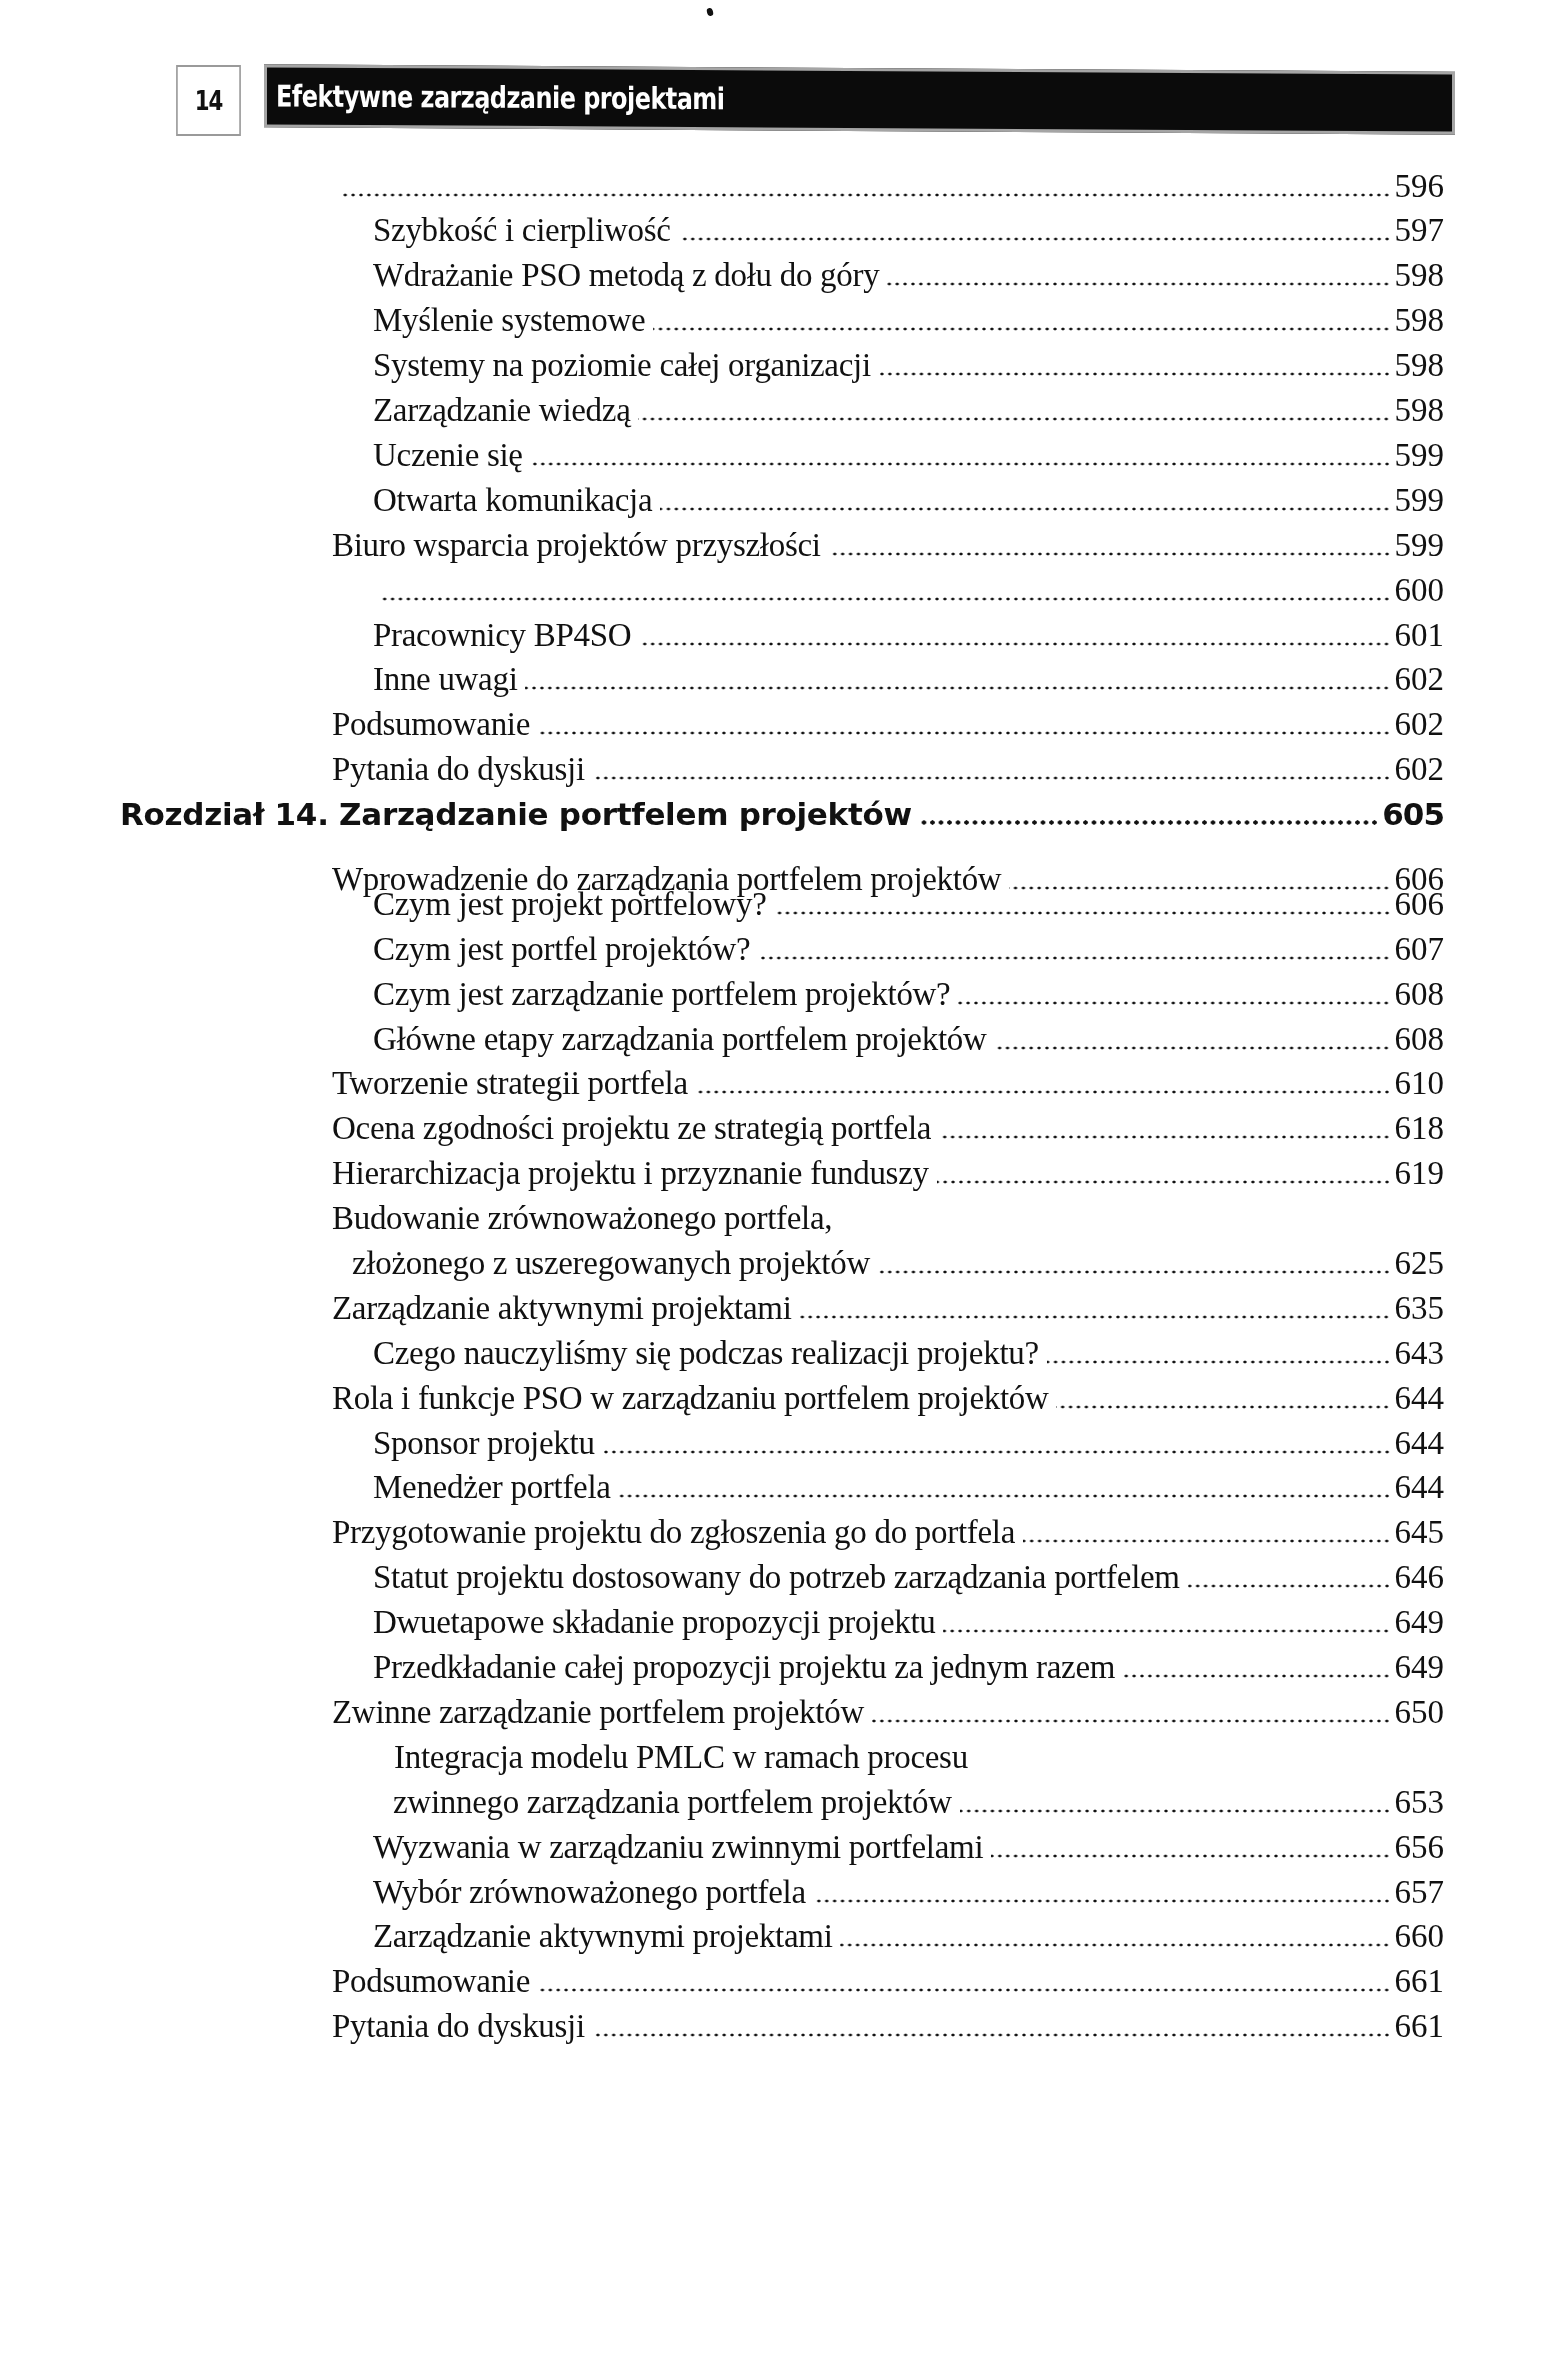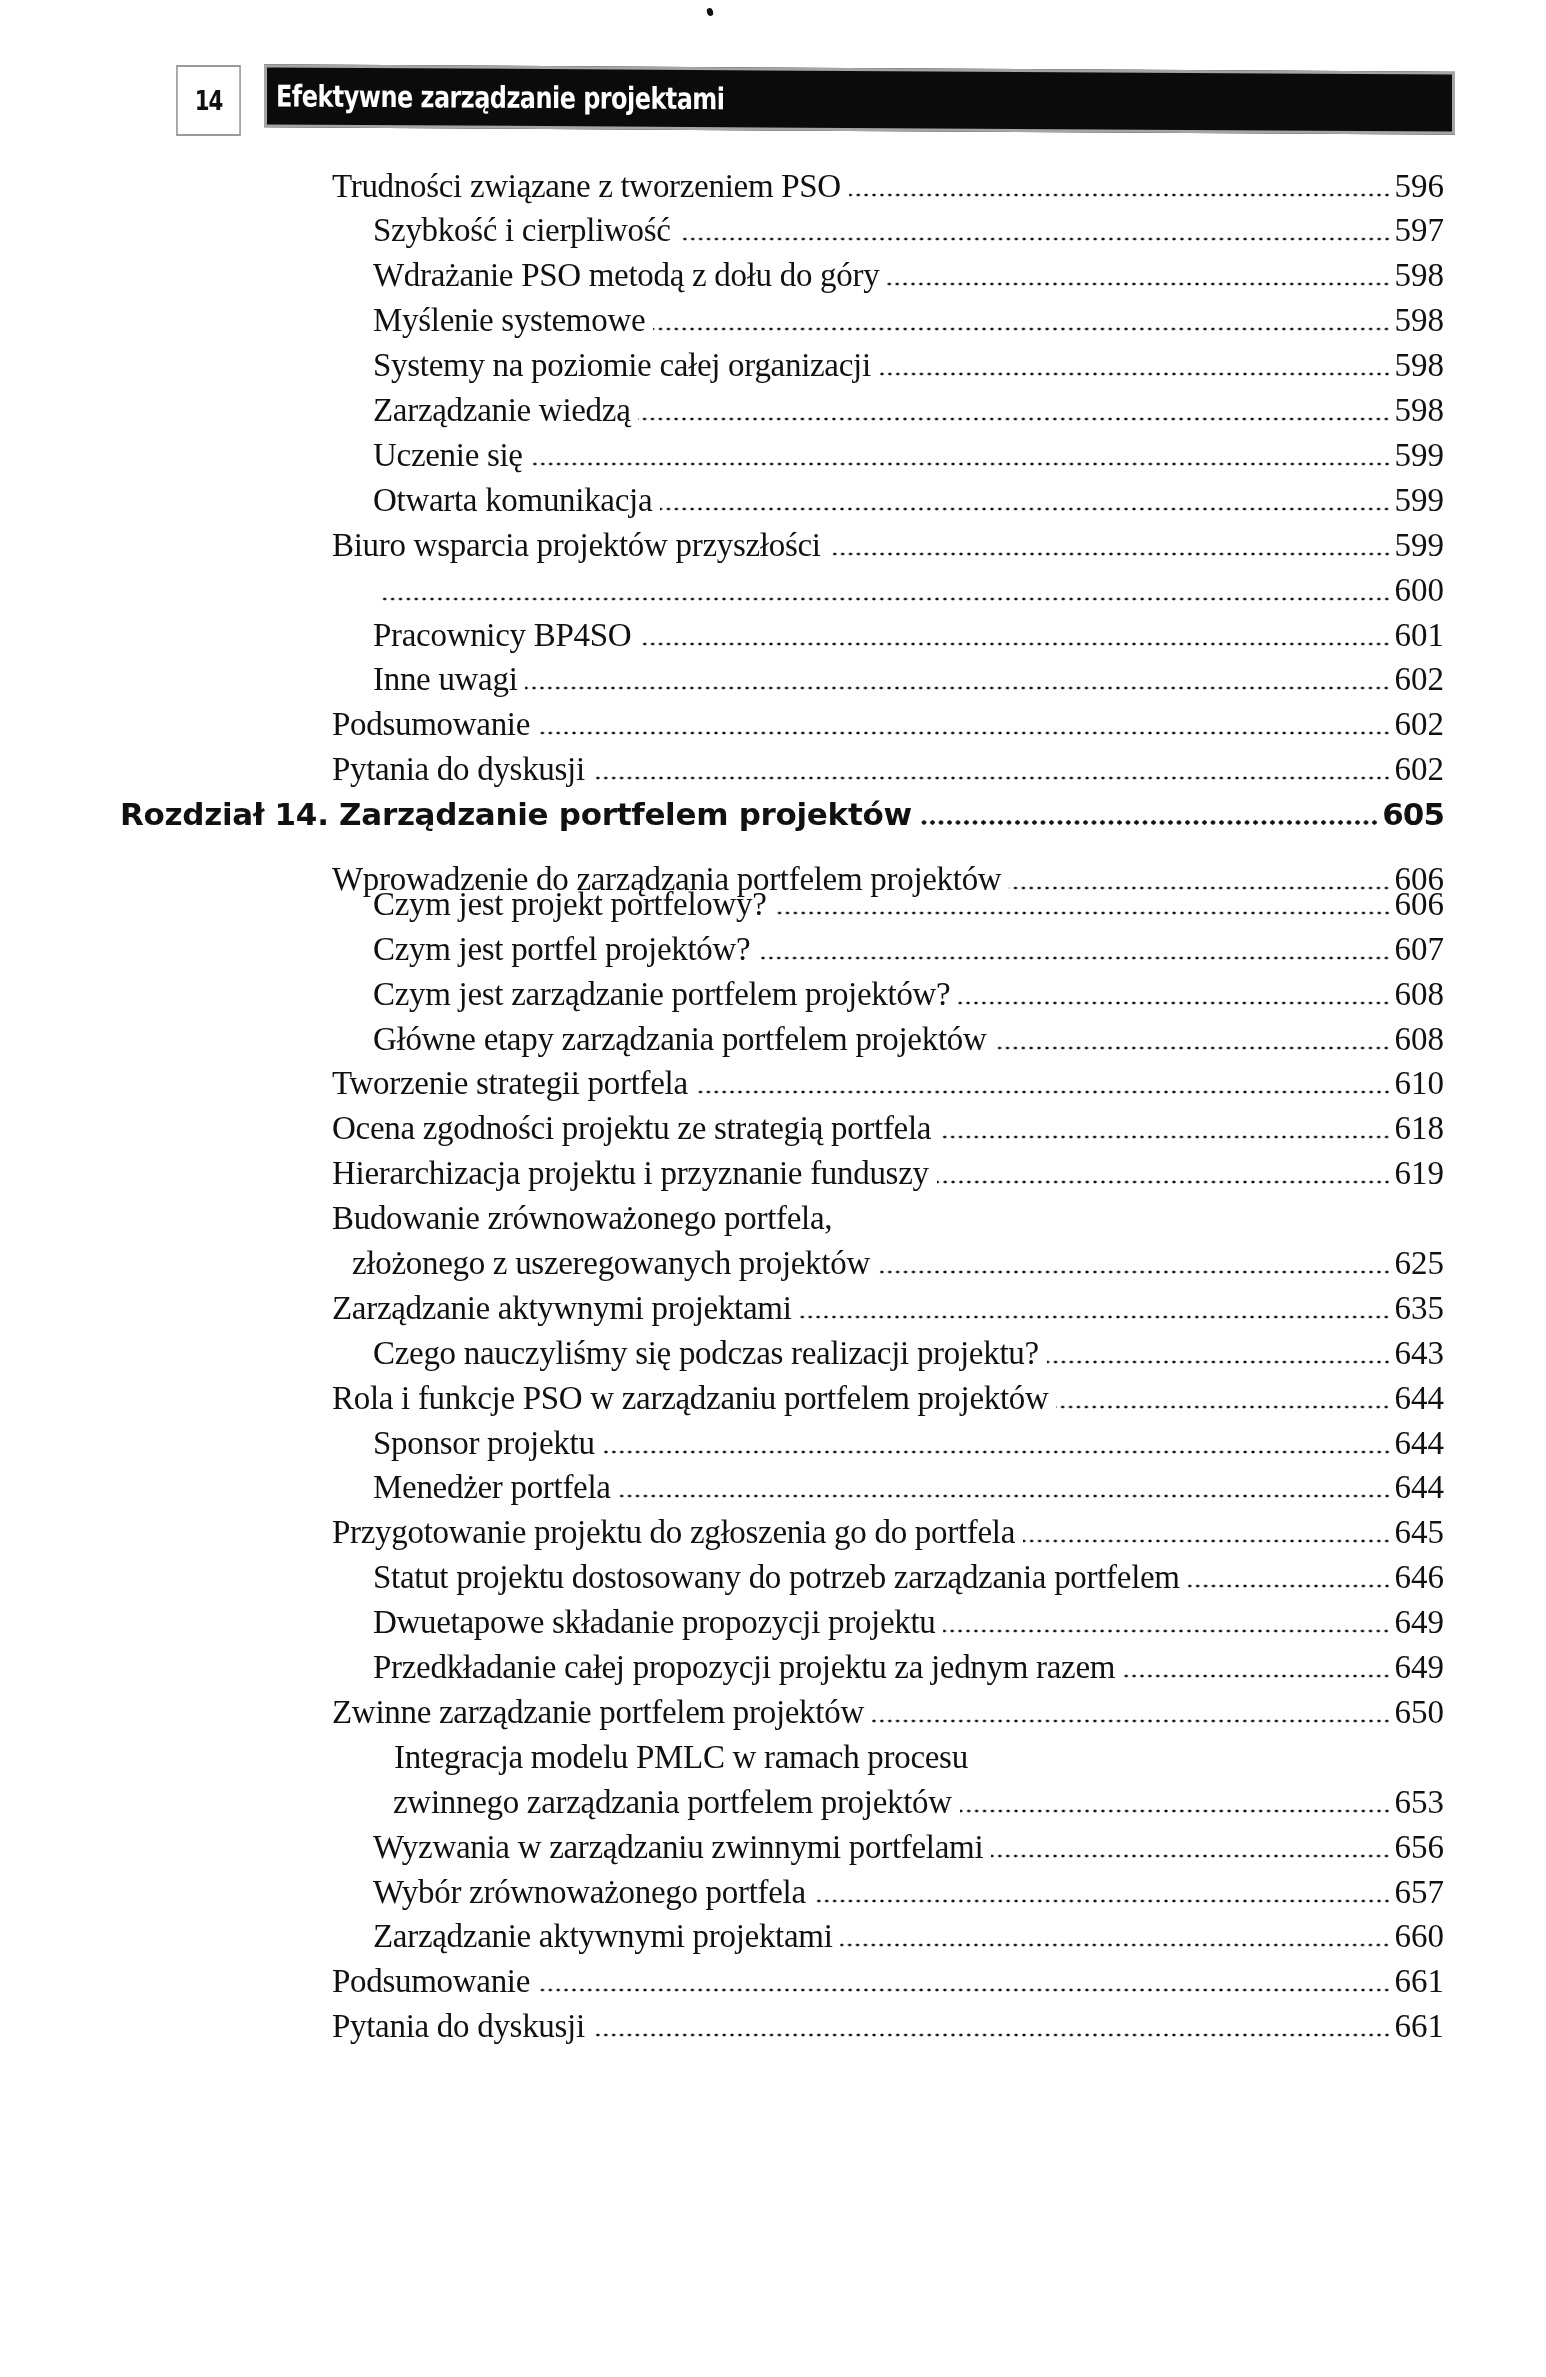--- a/index.html
+++ b/index.html
@@ -48,21 +48,20 @@
 <div class="page-box">
   <span>14</span>
 </div>
 
 <div class="title-bar">
   <span class="title-text">Efektywne zarządzanie projektami</span>
 </div>
 
 <div class="toc" id="toc">
     <div class="row" style="left: 332px; top: 164px;">
-      <span class="label">Trudności związane z tworzeniem PSO</span>
       <span class="leader"></span>
       <span class="page">596</span>
     </div>
     <div class="row" style="left: 373px; top: 208px;">
       <span class="label">Szybkość i cierpliwość</span>
       <span class="leader"></span>
       <span class="page">597</span>
     </div>
     <div class="row" style="left: 373px; top: 253px;">
       <span class="label">Wdrażanie PSO metodą z dołu do góry</span>

